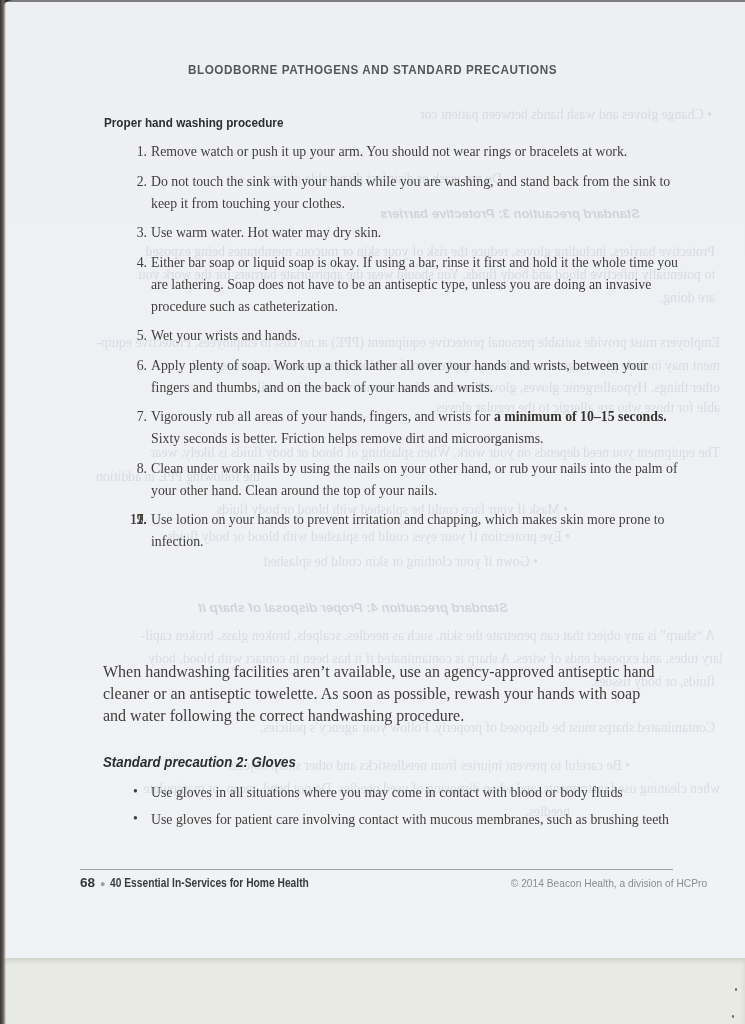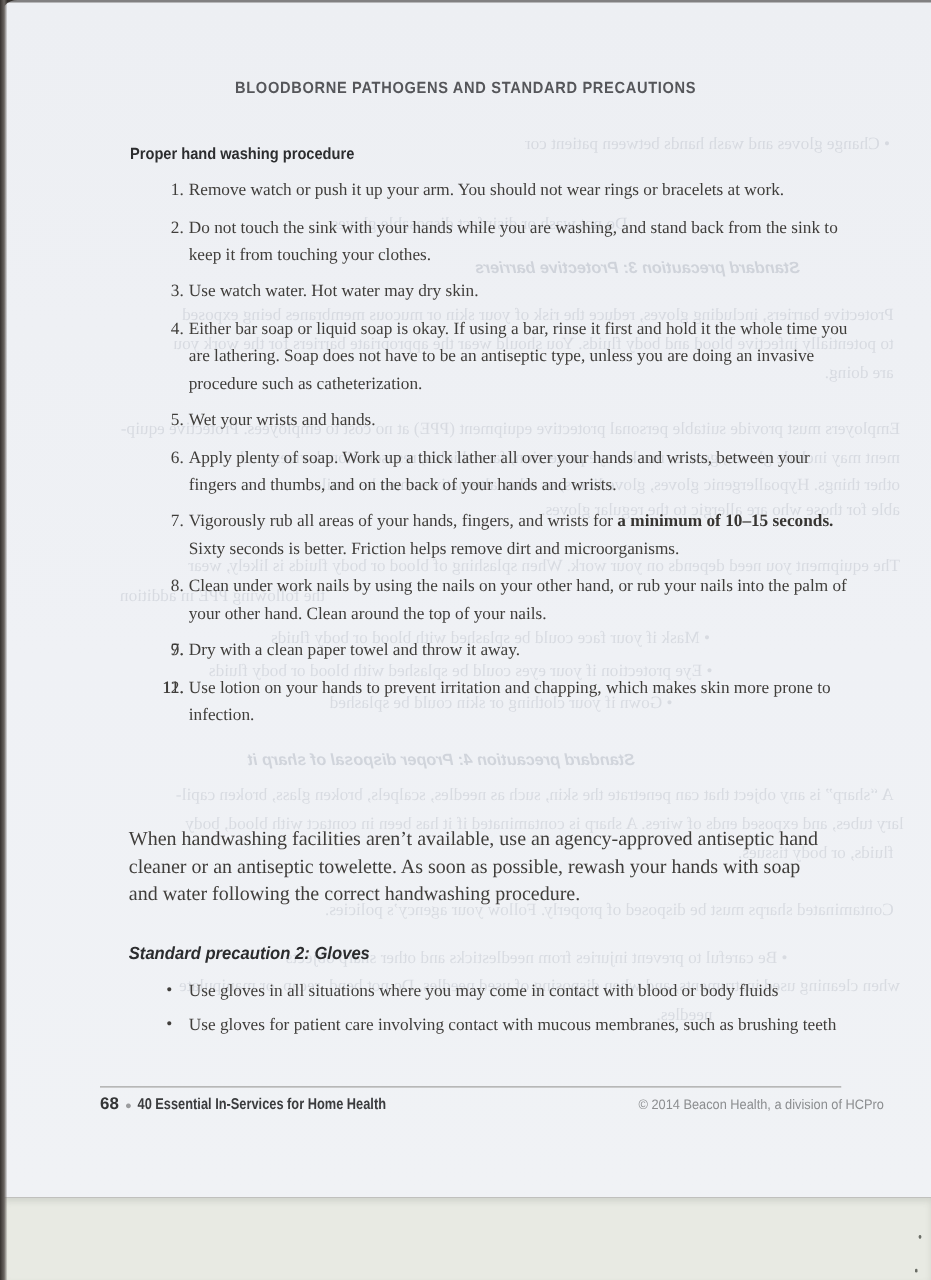--- a/index.html
+++ b/index.html
@@ -90,28 +90,28 @@
       <div class="bl" style="top:803px;left:490px;width:80px">needles.</div>
     </div>
 
     <h1 class="doc-title">BLOODBORNE PATHOGENS AND STANDARD PRECAUTIONS</h1>
 
     <h2 class="sec-heading">Proper hand washing procedure</h2>
 
     <ol class="steps">
       <li><span class="num">1.</span><span>Remove watch or push it up your arm. You should not wear rings or bracelets at work.</span></li>
       <li><span class="num">2.</span><span>Do not touch the sink with your hands while you are washing, and stand back from the sink to keep it from touching your clothes.</span></li>
-      <li><span class="num">3.</span><span>Use watch water. Hot water may dry skin.</span></li>
+      <li><span class="num">3.</span><span>Use warm water. Hot water may dry skin.</span></li>
       <li><span class="num">4.</span><span>Either bar soap or liquid soap is okay. If using a bar, rinse it first and hold it the whole time you are lathering. Soap does not have to be an antiseptic type, unless you are doing an invasive procedure such as catheterization.</span></li>
       <li><span class="num">5.</span><span>Wet your wrists and hands.</span></li>
       <li><span class="num">6.</span><span>Apply plenty of soap. Work up a thick lather all over your hands and wrists, between your fingers and thumbs, and on the back of your hands and wrists.</span></li>
       <li><span class="num">7.</span><span>Vigorously rub all areas of your hands, fingers, and wrists for </span><strong>a minimum of 10–15 seconds.</strong><span> Sixty seconds is better. Friction helps remove dirt and microorganisms.</span></li>
       <li><span class="num">8.</span><span>Clean under work nails by using the nails on your other hand, or rub your nails into the palm of your other hand. Clean around the top of your nails.</span></li>
       <li><span class="num">9.</span></li>
-      <li><span class="num">7.</span><span>Dry with a clean paper towel and throw it away.</span></li>
+      <li><span class="num">7.</span></li>
       <li><span class="num">11.</span></li>
       <li><span class="num">12.</span><span>Use lotion on your hands to prevent irritation and chapping, which makes skin more prone to infection.</span></li>
     </ol>
 
     <p class="note">When handwashing facilities aren’t available, use an agency-approved antiseptic hand cleaner or an antiseptic towelette. As soon as possible, rewash your hands with soap and water following the correct handwashing procedure.</p>
 
     <h2 class="sec2-heading">Standard precaution 2: Gloves</h2>
 
     <ul class="bullets">
       <li><span class="dot">•</span><span>Use gloves in all situations where you may come in contact with blood or body fluids</span></li>

